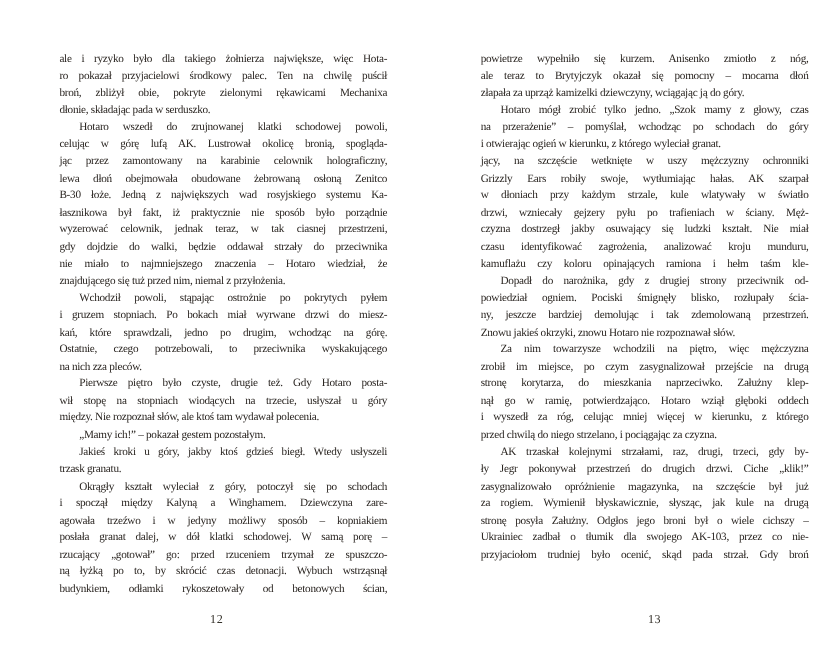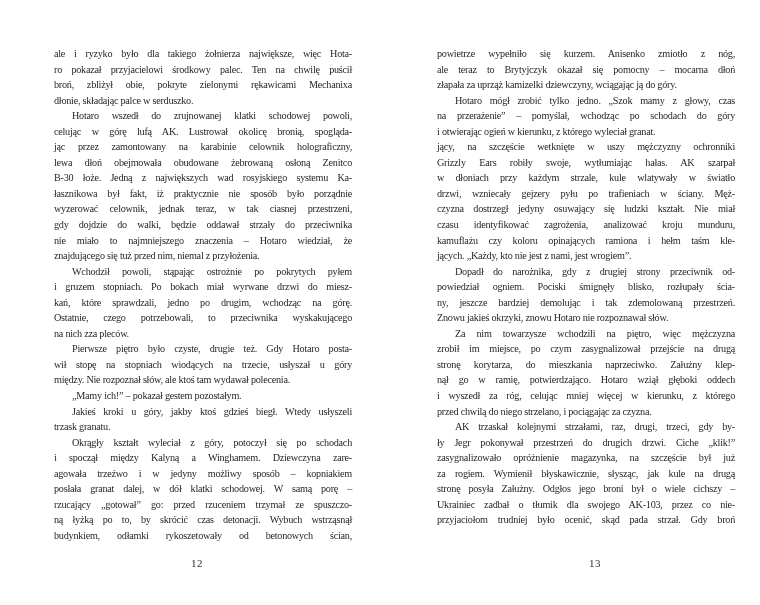--- a/index.html
+++ b/index.html
@@ -53,21 +53,21 @@
   .page-number.right { left: 446px; }
 </style>
 </head>
 <body>
 
 <div class="spread">
   <div class="page-text left">
       <div class="line">ale i ryzyko było dla takiego żołnierza największe, więc Hota-</div>
       <div class="line">ro pokazał przyjacielowi środkowy palec. Ten na chwilę puścił</div>
       <div class="line">broń, zbliżył obie, pokryte zielonymi rękawicami Mechanixa</div>
-      <div class="line end">dłonie, składając palce w serduszko.</div>
+      <div class="line end">dłonie, składając pada w serduszko.</div>
       <div class="line indent">Hotaro wszedł do zrujnowanej klatki schodowej powoli,</div>
       <div class="line">celując w górę lufą AK. Lustrował okolicę bronią, spogląda-</div>
       <div class="line">jąc przez zamontowany na karabinie celownik holograficzny,</div>
       <div class="line">lewa dłoń obejmowała obudowane żebrowaną osłoną Zenitco</div>
       <div class="line">B-30 łoże. Jedną z największych wad rosyjskiego systemu Ka-</div>
       <div class="line">łasznikowa był fakt, iż praktycznie nie sposób było porządnie</div>
       <div class="line">wyzerować celownik, jednak teraz, w tak ciasnej przestrzeni,</div>
       <div class="line">gdy dojdzie do walki, będzie oddawał strzały do przeciwnika</div>
       <div class="line">nie miało to najmniejszego znaczenia – Hotaro wiedział, że</div>
       <div class="line end">znajdującego się tuż przed nim, niemal z przyłożenia.</div>
@@ -95,24 +95,23 @@
       <div class="line">powietrze wypełniło się kurzem. Anisenko zmiotło z nóg,</div>
       <div class="line">ale teraz to Brytyjczyk okazał się pomocny – mocarna dłoń</div>
       <div class="line end">złapała za uprząż kamizelki dziewczyny, wciągając ją do góry.</div>
       <div class="line indent">Hotaro mógł zrobić tylko jedno. „Szok mamy z głowy, czas</div>
       <div class="line">na przerażenie” – pomyślał, wchodząc po schodach do góry</div>
       <div class="line end">i otwierając ogień w kierunku, z którego wyleciał granat.</div>
       <div class="line">jący, na szczęście wetknięte w uszy mężczyzny ochronniki</div>
       <div class="line">Grizzly Ears robiły swoje, wytłumiając hałas. AK szarpał</div>
       <div class="line">w dłoniach przy każdym strzale, kule wlatywały w światło</div>
       <div class="line">drzwi, wzniecały gejzery pyłu po trafieniach w ściany. Męż-</div>
-      <div class="line">czyzna dostrzegł jedyny osuwający się ludzki kształt. Nie miał</div>
+      <div class="line">czyzna dostrzegł jakby osuwający się ludzki kształt. Nie miał</div>
       <div class="line">czasu identyfikować zagrożenia, analizować kroju munduru,</div>
       <div class="line">kamuflażu czy koloru opinających ramiona i hełm taśm kle-</div>
-      <div class="line end">jących. „Każdy, kto nie jest z nami, jest wrogiem”.</div>
       <div class="line indent">Dopadł do narożnika, gdy z drugiej strony przeciwnik od-</div>
       <div class="line">powiedział ogniem. Pociski śmignęły blisko, rozłupały ścia-</div>
       <div class="line">ny, jeszcze bardziej demolując i tak zdemolowaną przestrzeń.</div>
       <div class="line end">Znowu jakieś okrzyki, znowu Hotaro nie rozpoznawał słów.</div>
       <div class="line indent">Za nim towarzysze wchodzili na piętro, więc mężczyzna</div>
       <div class="line">zrobił im miejsce, po czym zasygnalizował przejście na drugą</div>
       <div class="line">stronę korytarza, do mieszkania naprzeciwko. Załużny klep-</div>
       <div class="line">nął go w ramię, potwierdzająco. Hotaro wziął głęboki oddech</div>
       <div class="line">i wyszedł za róg, celując mniej więcej w kierunku, z którego</div>
       <div class="line end">przed chwilą do niego strzelano, i pociągając za czyzna.</div>

